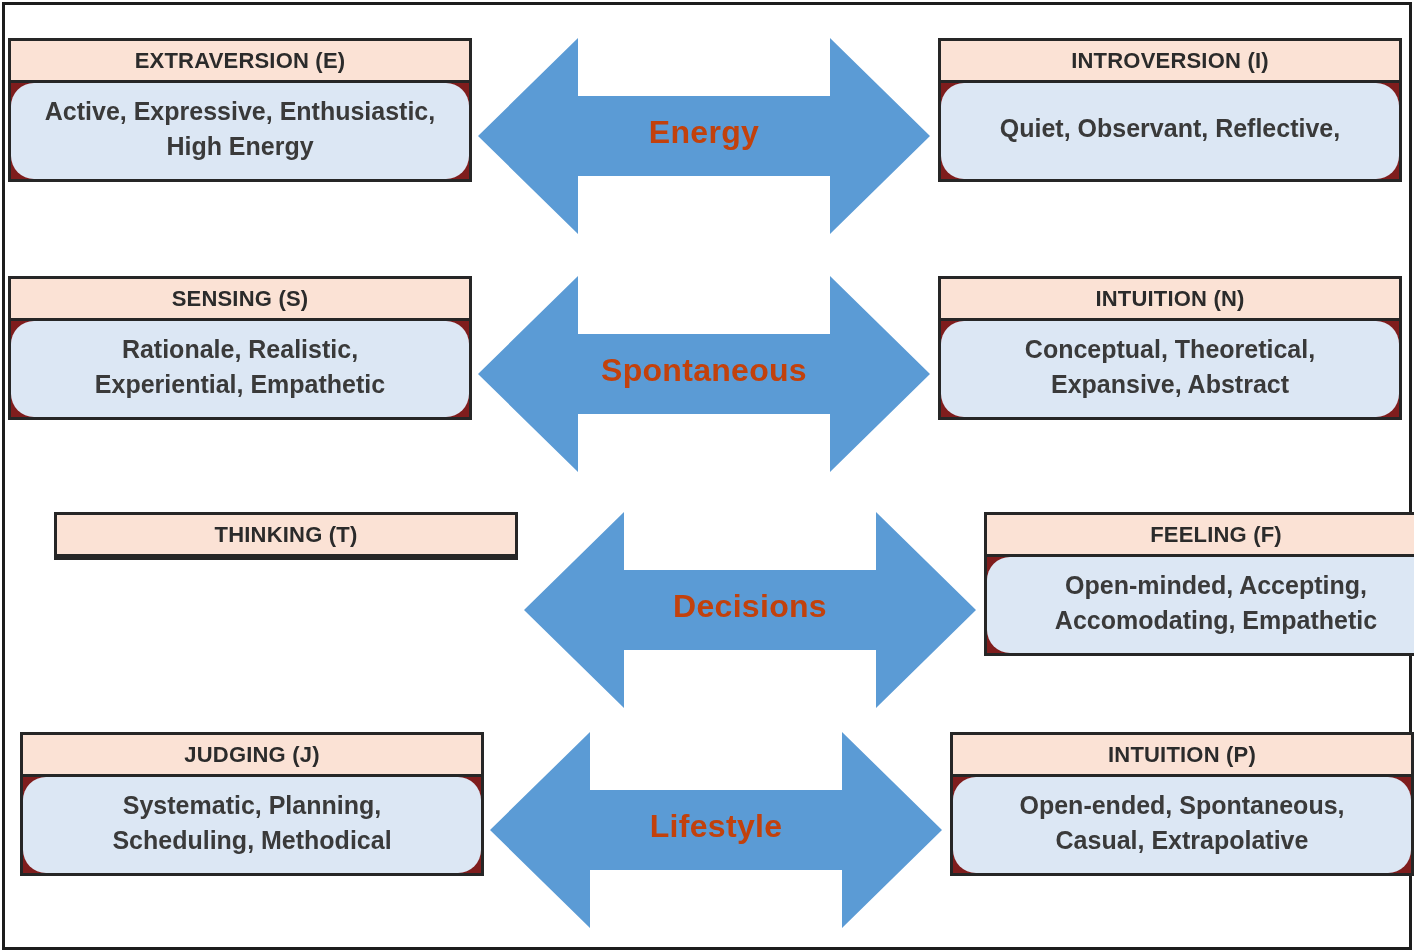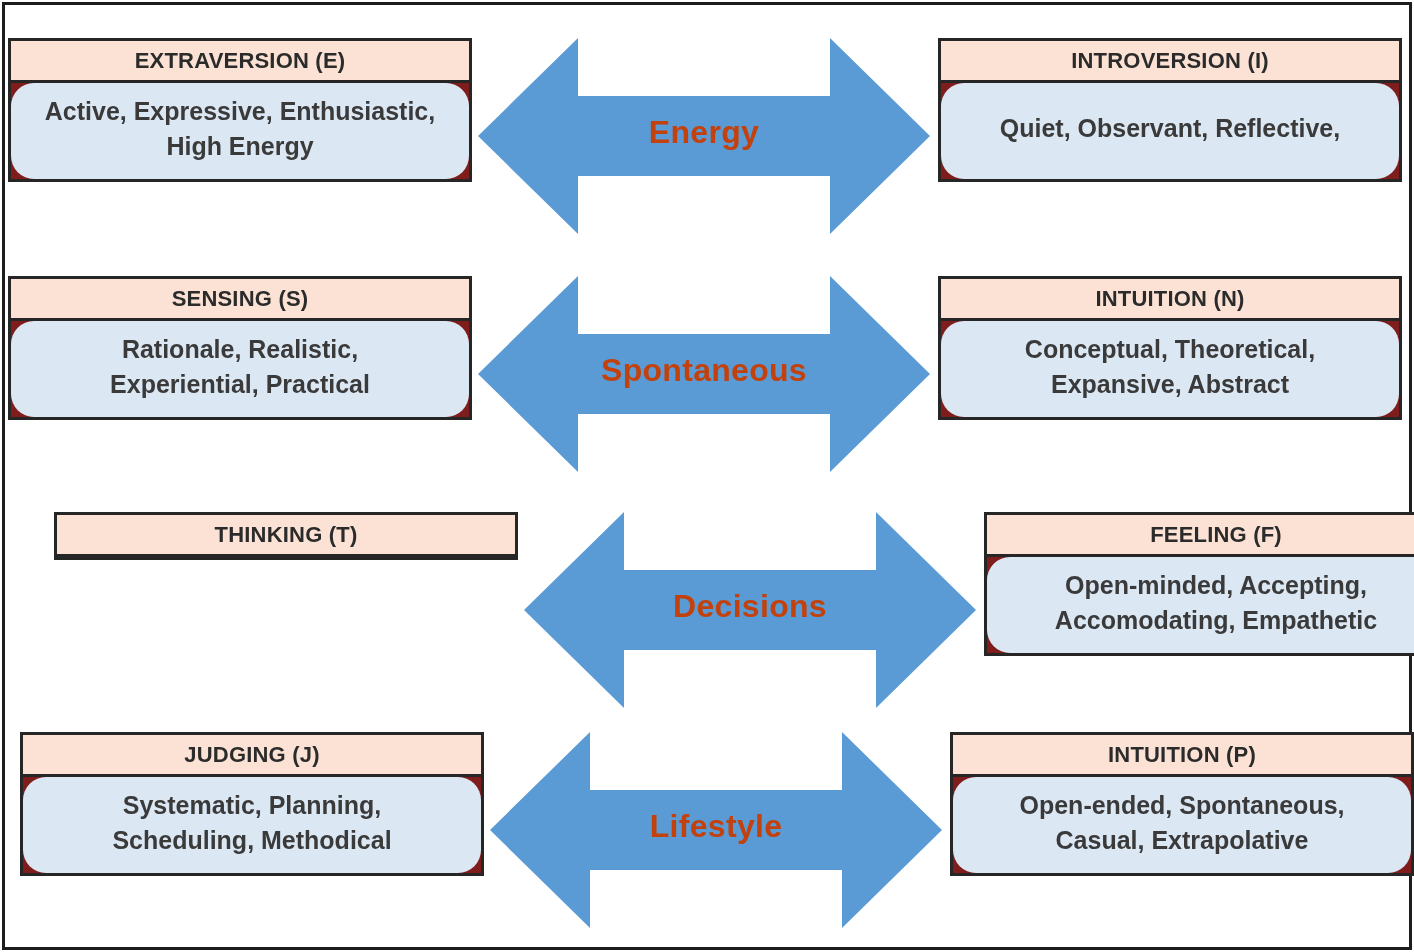--- a/index.html
+++ b/index.html
@@ -152,21 +152,21 @@
     </div>
   </div>
 
   <div class="row" style="top:276px;">
 
     <div class="pole left">
       <div class="pole-header">SENSING (S)</div>
       <div class="pole-body">
         <span>
           <span>Rationale, Realistic,</span>
-          <span>Experiential, Practical</span>
+          <span>Experiential, Empathetic</span>
         </span>
       </div>
     </div>
 
     <div class="arrow">
       <svg viewBox="0 0 452 196" preserveAspectRatio="none">
         <polygon points="0,98 100,0 100,58 352,58 352,0 452,98 352,196 352,138 100,138 100,196" fill="#5B9BD5"></polygon>
       </svg>
       <div class="arrow-label">Spontaneous</div>
     </div>

